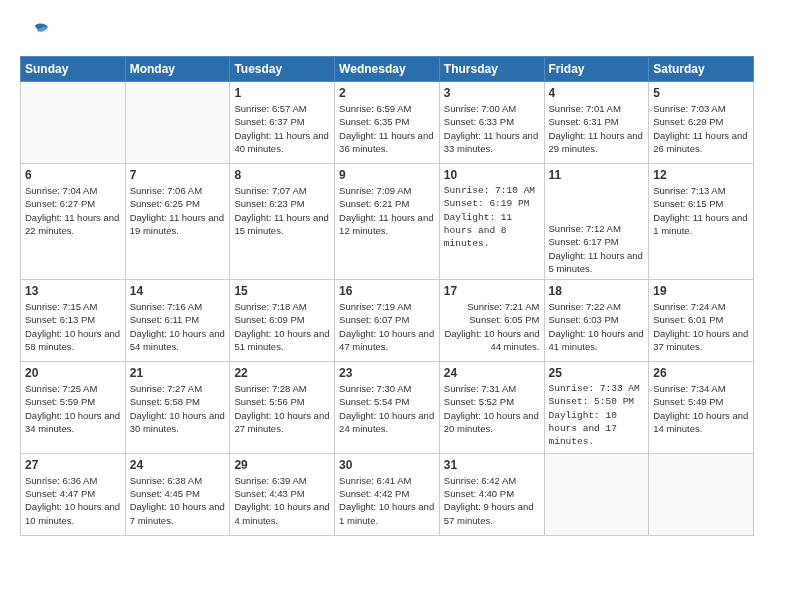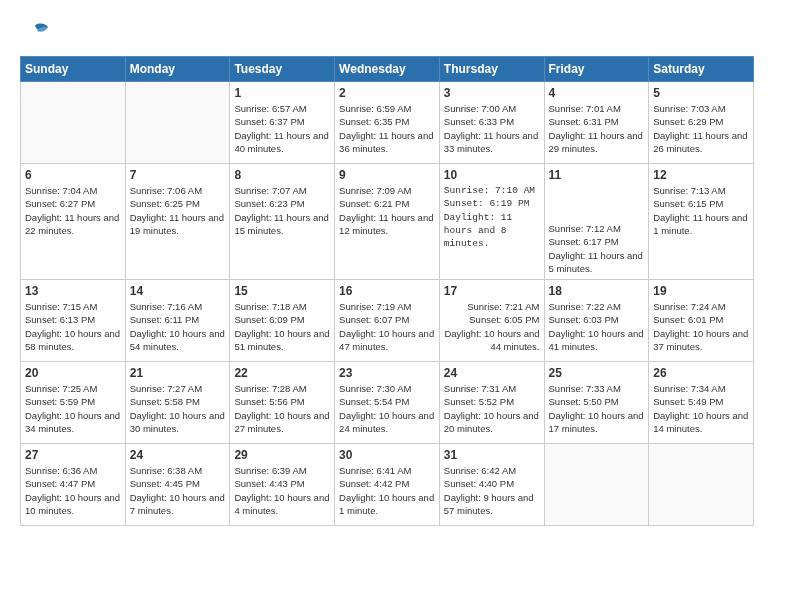--- a/index.html
+++ b/index.html
@@ -277,21 +277,21 @@
 Daylight: 10 hours and 24 minutes.</div>
           </td>
           <td>
             <span class="day-number">24</span>
             <div class="day-info" style="white-space: pre-line;">Sunrise: 7:31 AM
 Sunset: 5:52 PM
 Daylight: 10 hours and 20 minutes.</div>
           </td>
           <td>
             <span class="day-number">25</span>
-            <div class="day-info" style="white-space: pre-line;">Sunrise: 7:33 AM
+            <div class="day-info" style="white-space: pre-line; font-family: Liberation Mono, monospace;">Sunrise: 7:33 AM
 Sunset: 5:50 PM
 Daylight: 10 hours and 17 minutes.</div>
           </td>
           <td>
             <span class="day-number">26</span>
             <div class="day-info" style="white-space: pre-line;">Sunrise: 7:34 AM
 Sunset: 5:49 PM
 Daylight: 10 hours and 14 minutes.</div>
           </td>
         </tr>

